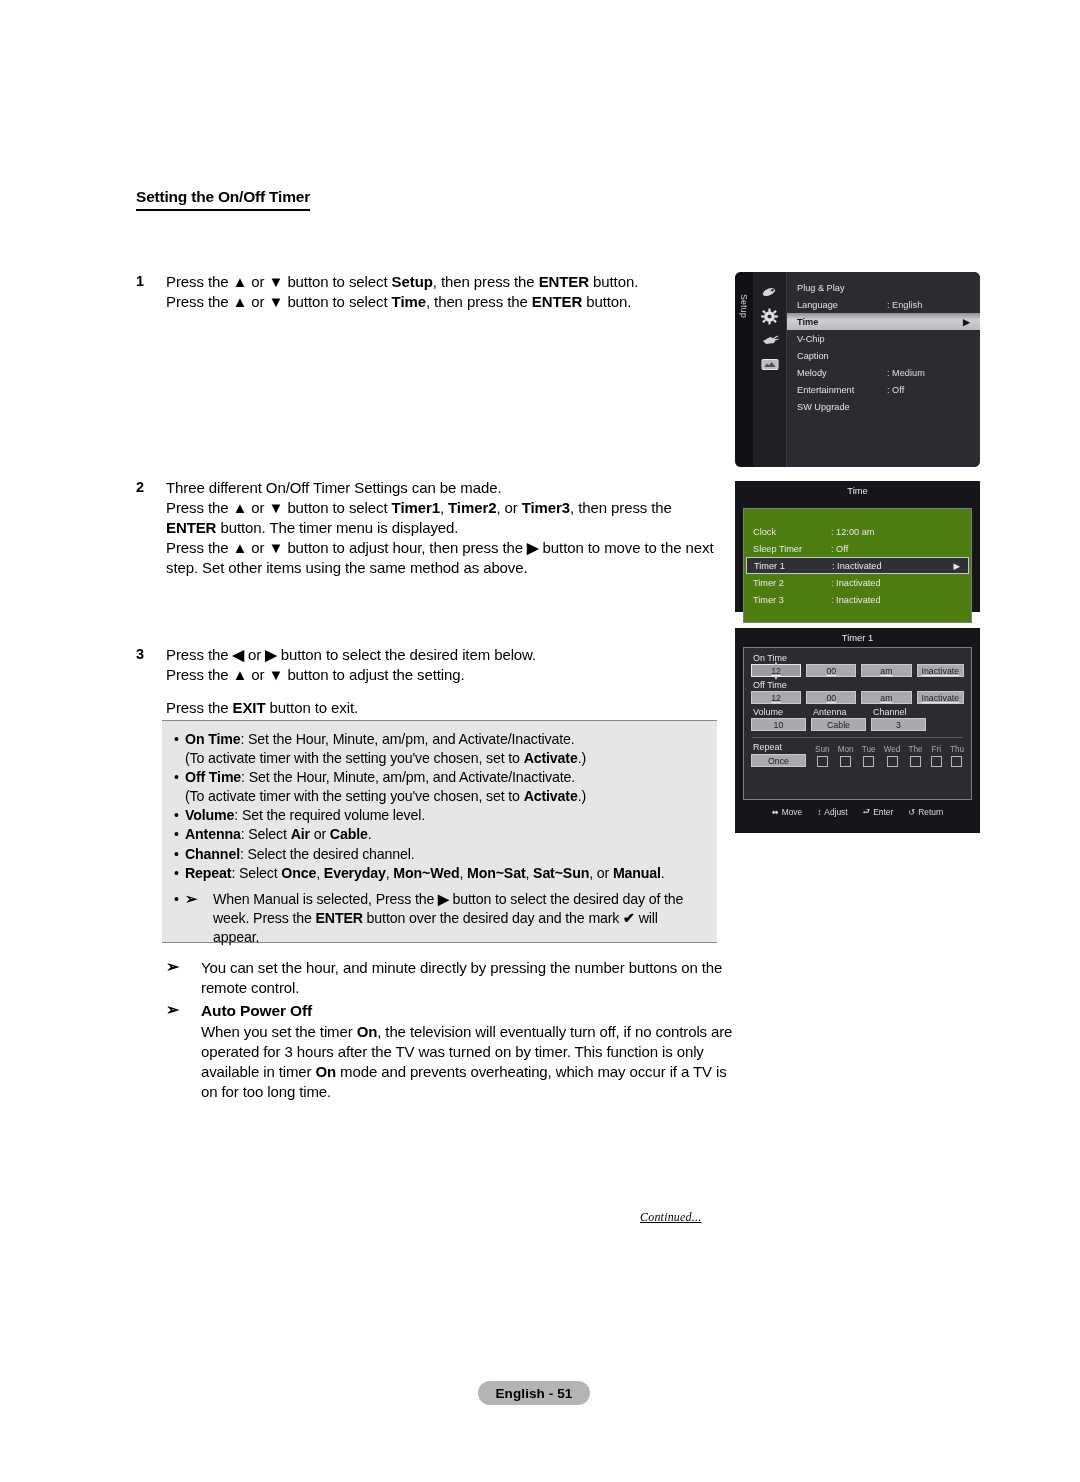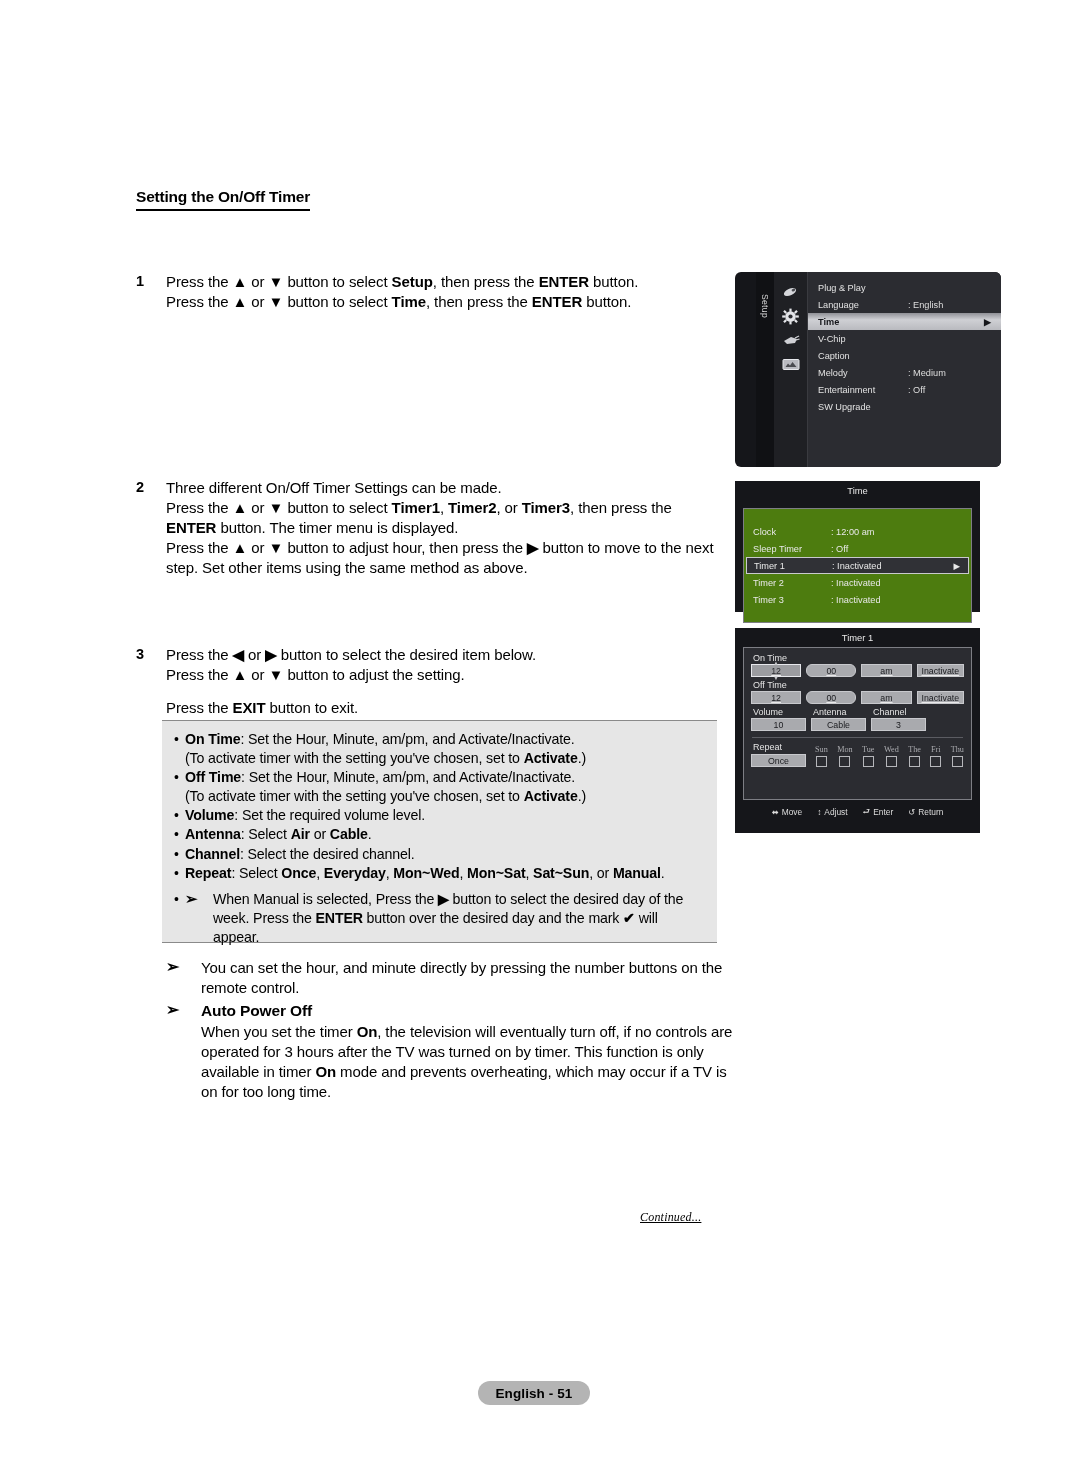--- a/index.html
+++ b/index.html
@@ -162,21 +162,20 @@
     left: 735px;
     top: 272px;
     width: 245px;
     height: 195px;
     background: #15161a;
     border-radius: 6px;
     overflow: hidden;
     color: #e9e9e9;
     font-size: 9.2px;
     display: flex;
-    padding-left: 21px;
   }
   .osd1 .railtab {
     width: 18px;
     background: #101114;
     display: flex;
     align-items: flex-start;
     justify-content: center;
     padding-top: 22px;
   }
   .osd1 .railtab span {
@@ -334,21 +333,21 @@
     color: #1a1b1f;
     font-size: 8.8px;
     height: 13px;
     display: flex;
     align-items: center;
     justify-content: center;
     border: 1px solid #c8c9cd;
     box-sizing: border-box;
   }
   .osd3 .fld.w1 { width: 55px; }
-  .osd3 .fld.w2 { width: 55px; border-radius: 6px; }
+  .osd3 .fld.w2 { width: 55px; }
   .osd3 .fld.w3 { width: 55px; }
   .osd3 .fld.w4 { width: 52px; }
   .osd3 .fld.focus {
     border: 1px solid #e7e8ec;
     background: #9b9ca0;
     color: #2c2d31;
     position: relative;
   }
   .osd3 .fld.focus .upar, .osd3 .fld.focus .dnar {
     position: absolute; left: 50%; transform: translateX(-50%);
@@ -374,21 +373,21 @@
   }
   .osd3 .daysrow {
     display: flex;
     align-items: flex-end;
     gap: 0;
   }
   .osd3 .repeatcol { width: 58px; }
   .osd3 .repeatcol .rl { font-size: 9px; color: #e4e4e4; margin-bottom: 2px; margin-left: 2px;}
   .osd3 .repeatcol .fld { width: 55px; }
   .osd3 .daycols { display: flex; flex: 1; justify-content: space-between; padding-left: 6px;}
-  .osd3 .daycol { display: flex; flex-direction: column; align-items: center; font-family: Liberation Serif, serif; }
+  .osd3 .daycol { display: flex; flex-direction: column; align-items: center; }
   .osd3 .dayname { font-size: 8.2px; color: #a9aaae; margin-bottom: 2px; }
   .osd3 .chk {
     width: 11px; height: 11px;
     border: 1px solid #b6b7bb;
     background: #2b2c31;
     box-sizing: border-box;
   }
   .osd3 .foot {
     height: 18px;
     display: flex;

